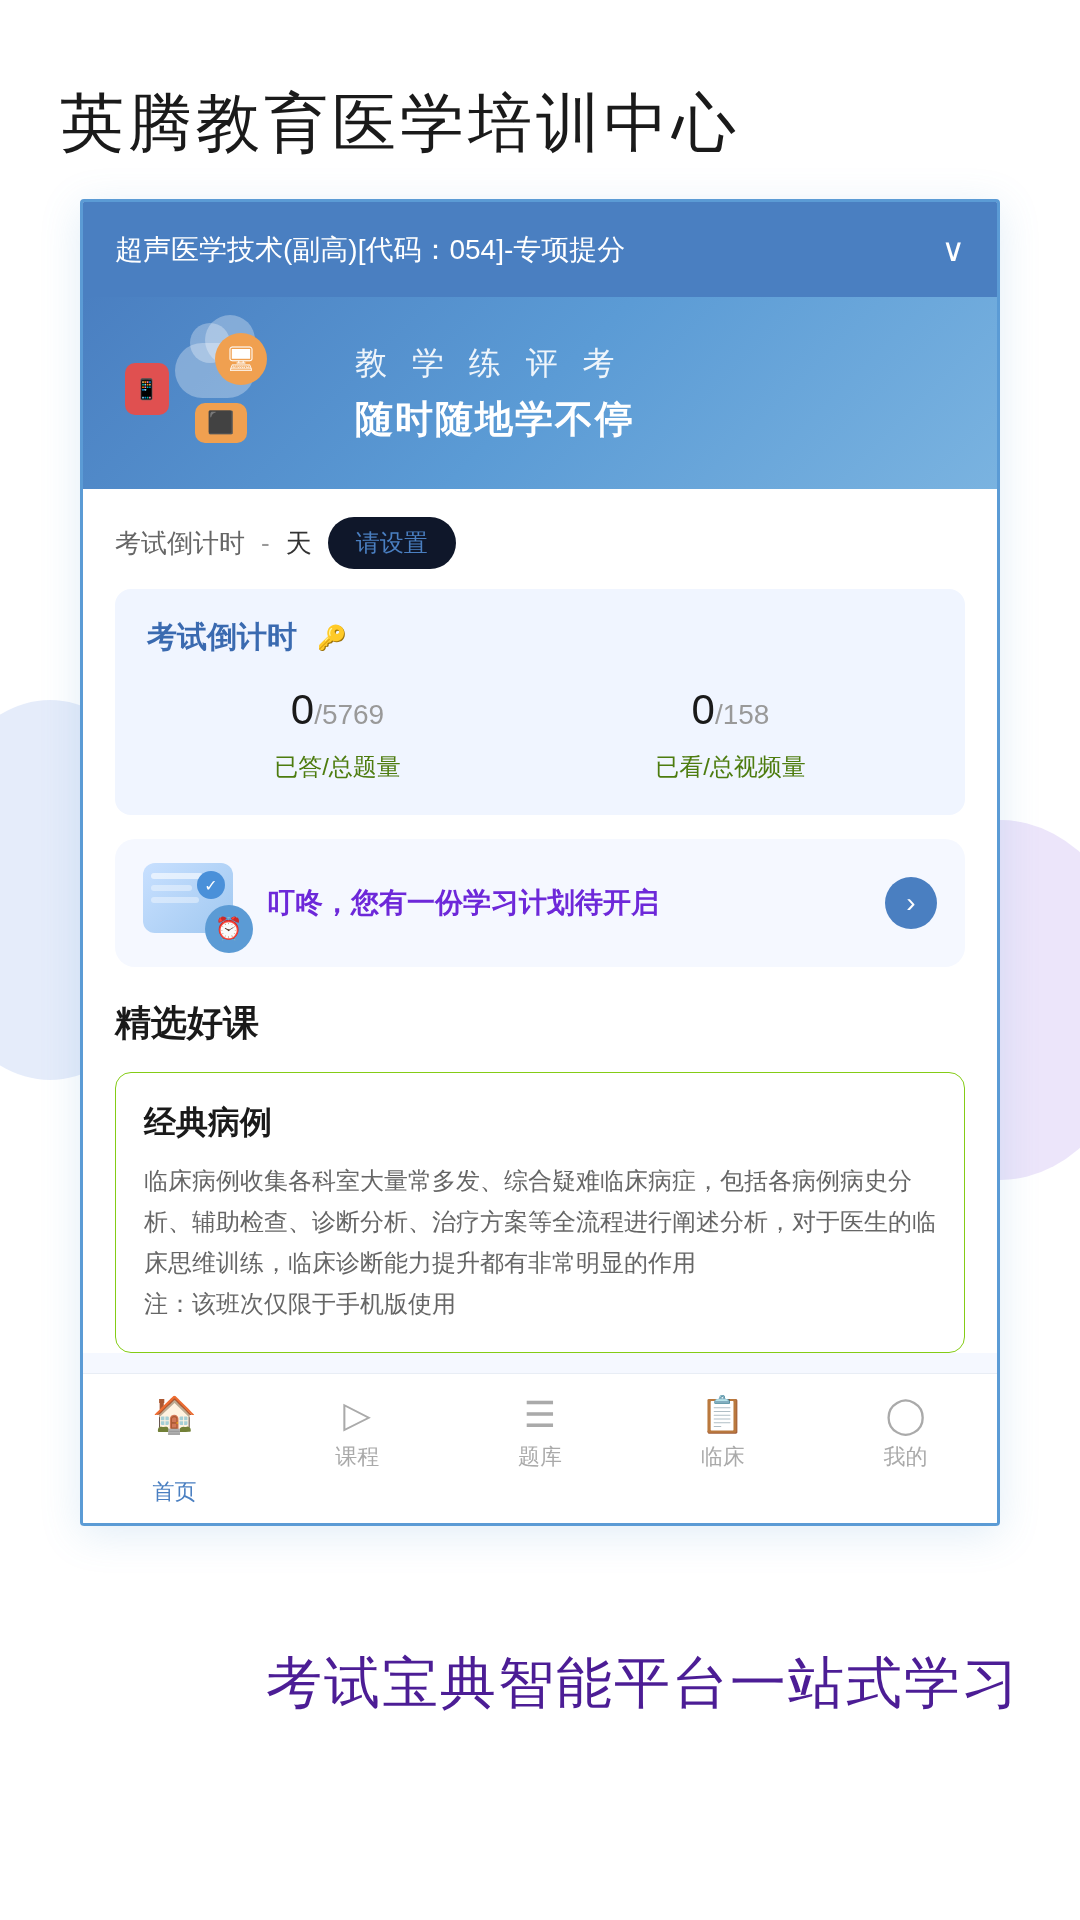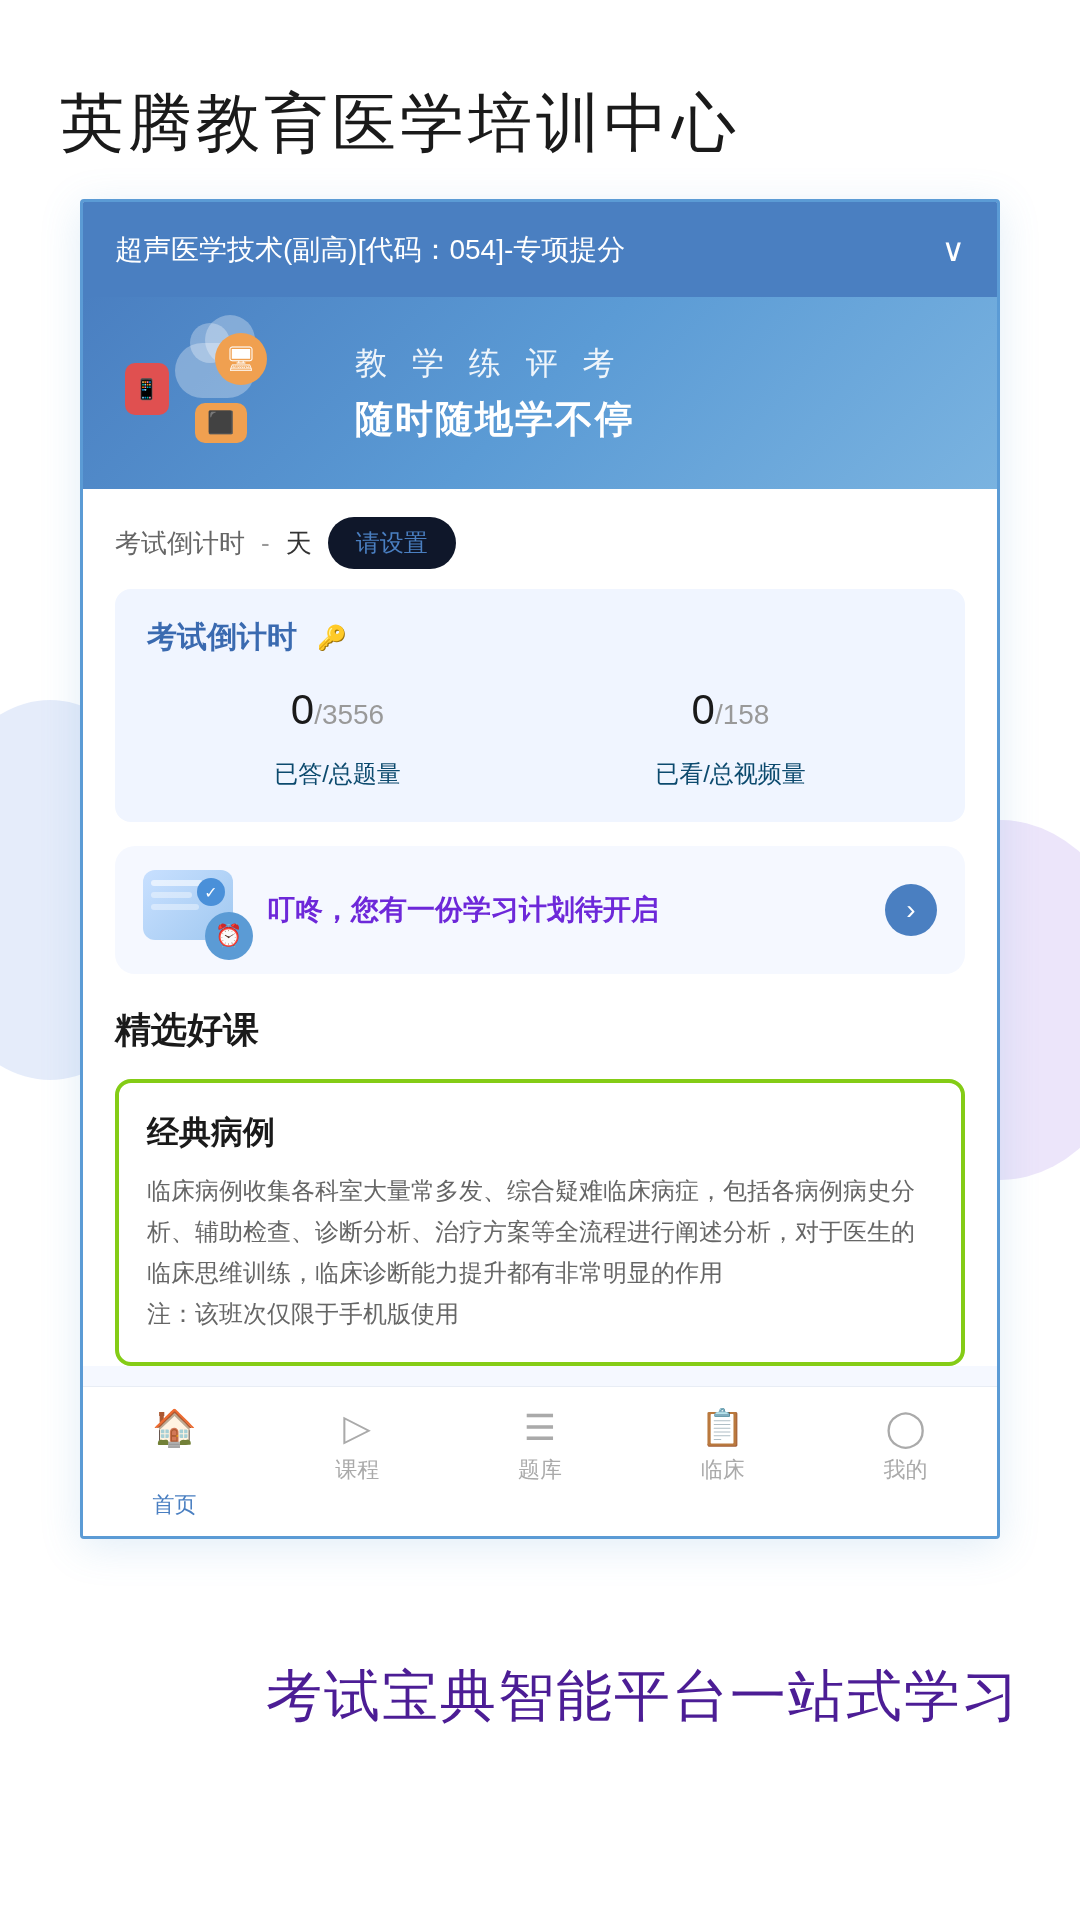--- a/index.html
+++ b/index.html
@@ -236,22 +236,22 @@
       font-size: 42px;
       font-weight: 300;
       color: #1a1a1a;
     }
     .stat-total {
       font-size: 28px;
       color: #999;
     }
     .stat-label {
       font-size: 24px;
-      color: #0c4a6e;
-      margin-top: 24px;
+      color: #4d7c0f;
+      margin-top: 17px;
     }
 
     
     .plan-card {
       background: #f5f8ff;
       border-radius: 20px;
       padding: 24px 28px;
       margin-bottom: 32px;
       display: flex;
       align-items: center;
@@ -321,21 +321,21 @@
     
     .section-title {
       font-size: 36px;
       font-weight: 700;
       color: #1a1a1a;
       margin-bottom: 24px;
     }
 
     .course-card {
       background: #ffffff;
-      border: 4px solid #84cc16;
+      border: 1px solid #84cc16;
       border-radius: 16px;
       padding: 28px;
       margin-bottom: 20px;
     }
     .course-card-title {
       font-size: 32px;
       font-weight: 700;
       color: #1a1a1a;
       margin-bottom: 16px;
     }
@@ -429,21 +429,21 @@
     </div>
 
     <div class="study-report">
       <div class="study-report-title">
         <span>考试倒计时</span>
         <span class="key-icon">🔑</span>
       </div>
       <div class="report-stats">
         <div class="stat-item">
           <div>
-            <span class="stat-number">0</span><span class="stat-total">/3556</span>
+            <span class="stat-number">0</span><span class="stat-total">/5769</span>
           </div>
           <div class="stat-label">已答/总题量</div>
         </div>
         <div class="stat-item">
           <div>
             <span class="stat-number">0</span><span class="stat-total">/158</span>
           </div>
           <div class="stat-label">已看/总视频量</div>
         </div>
       </div>

